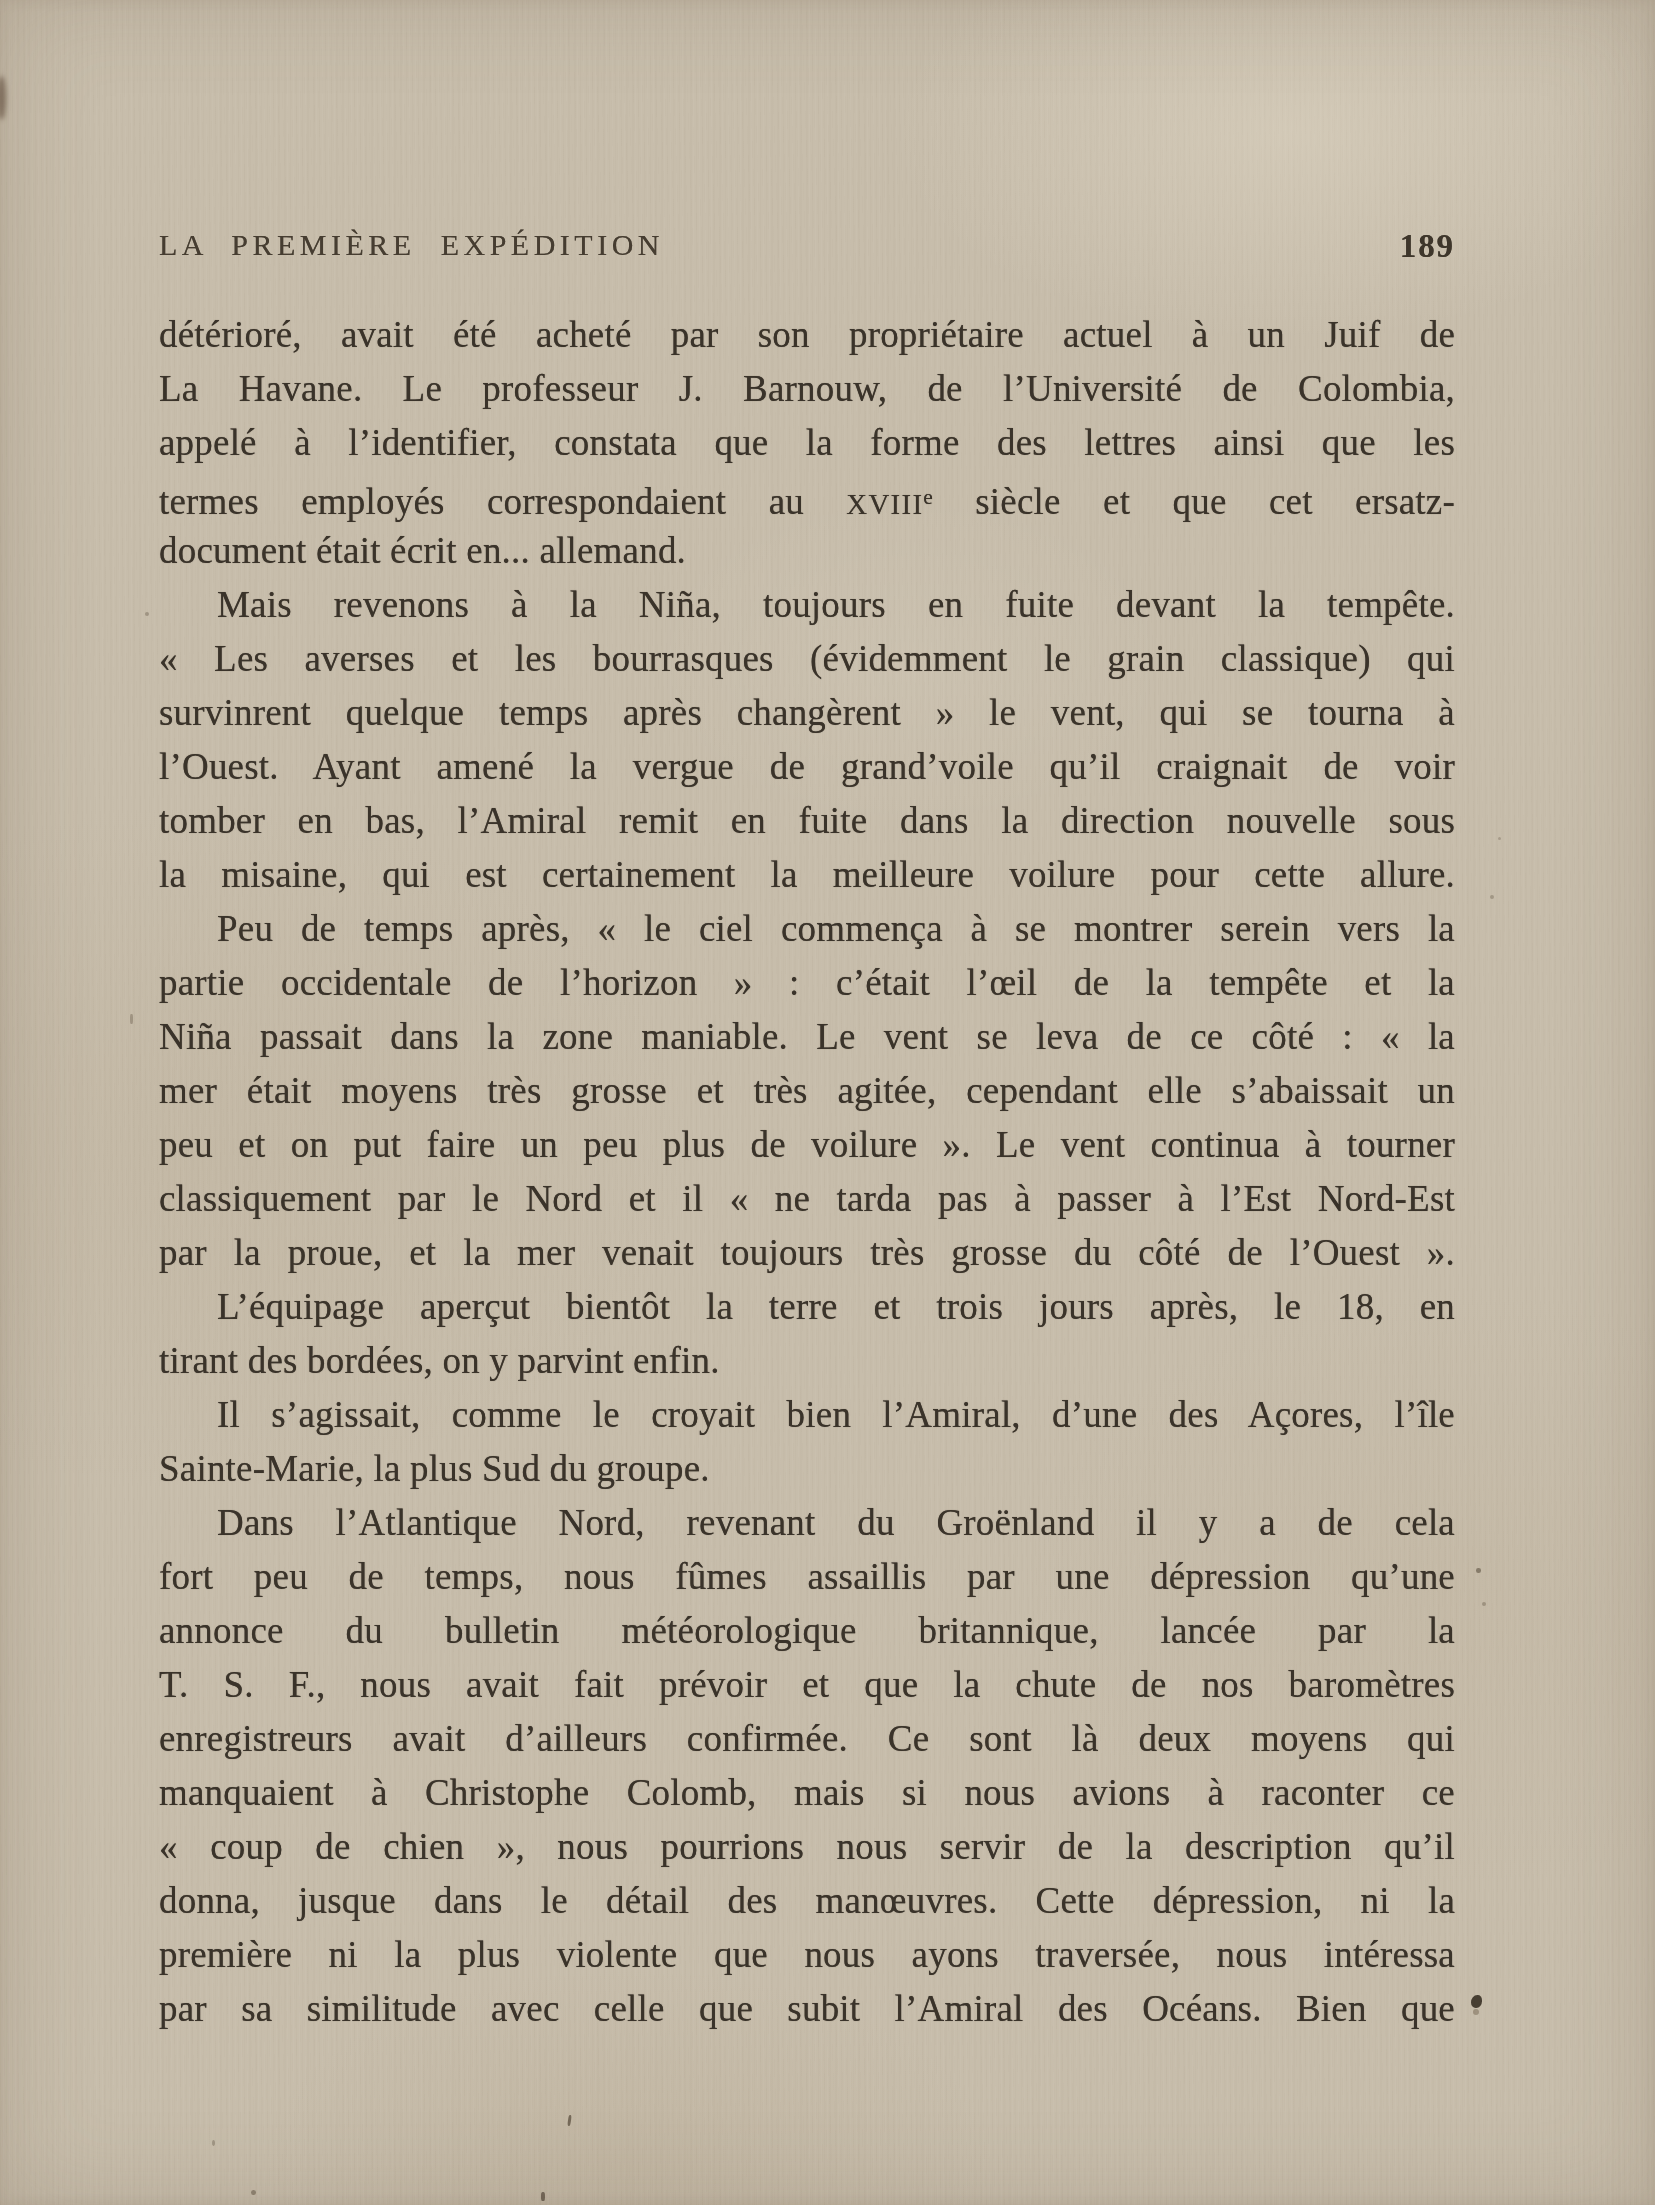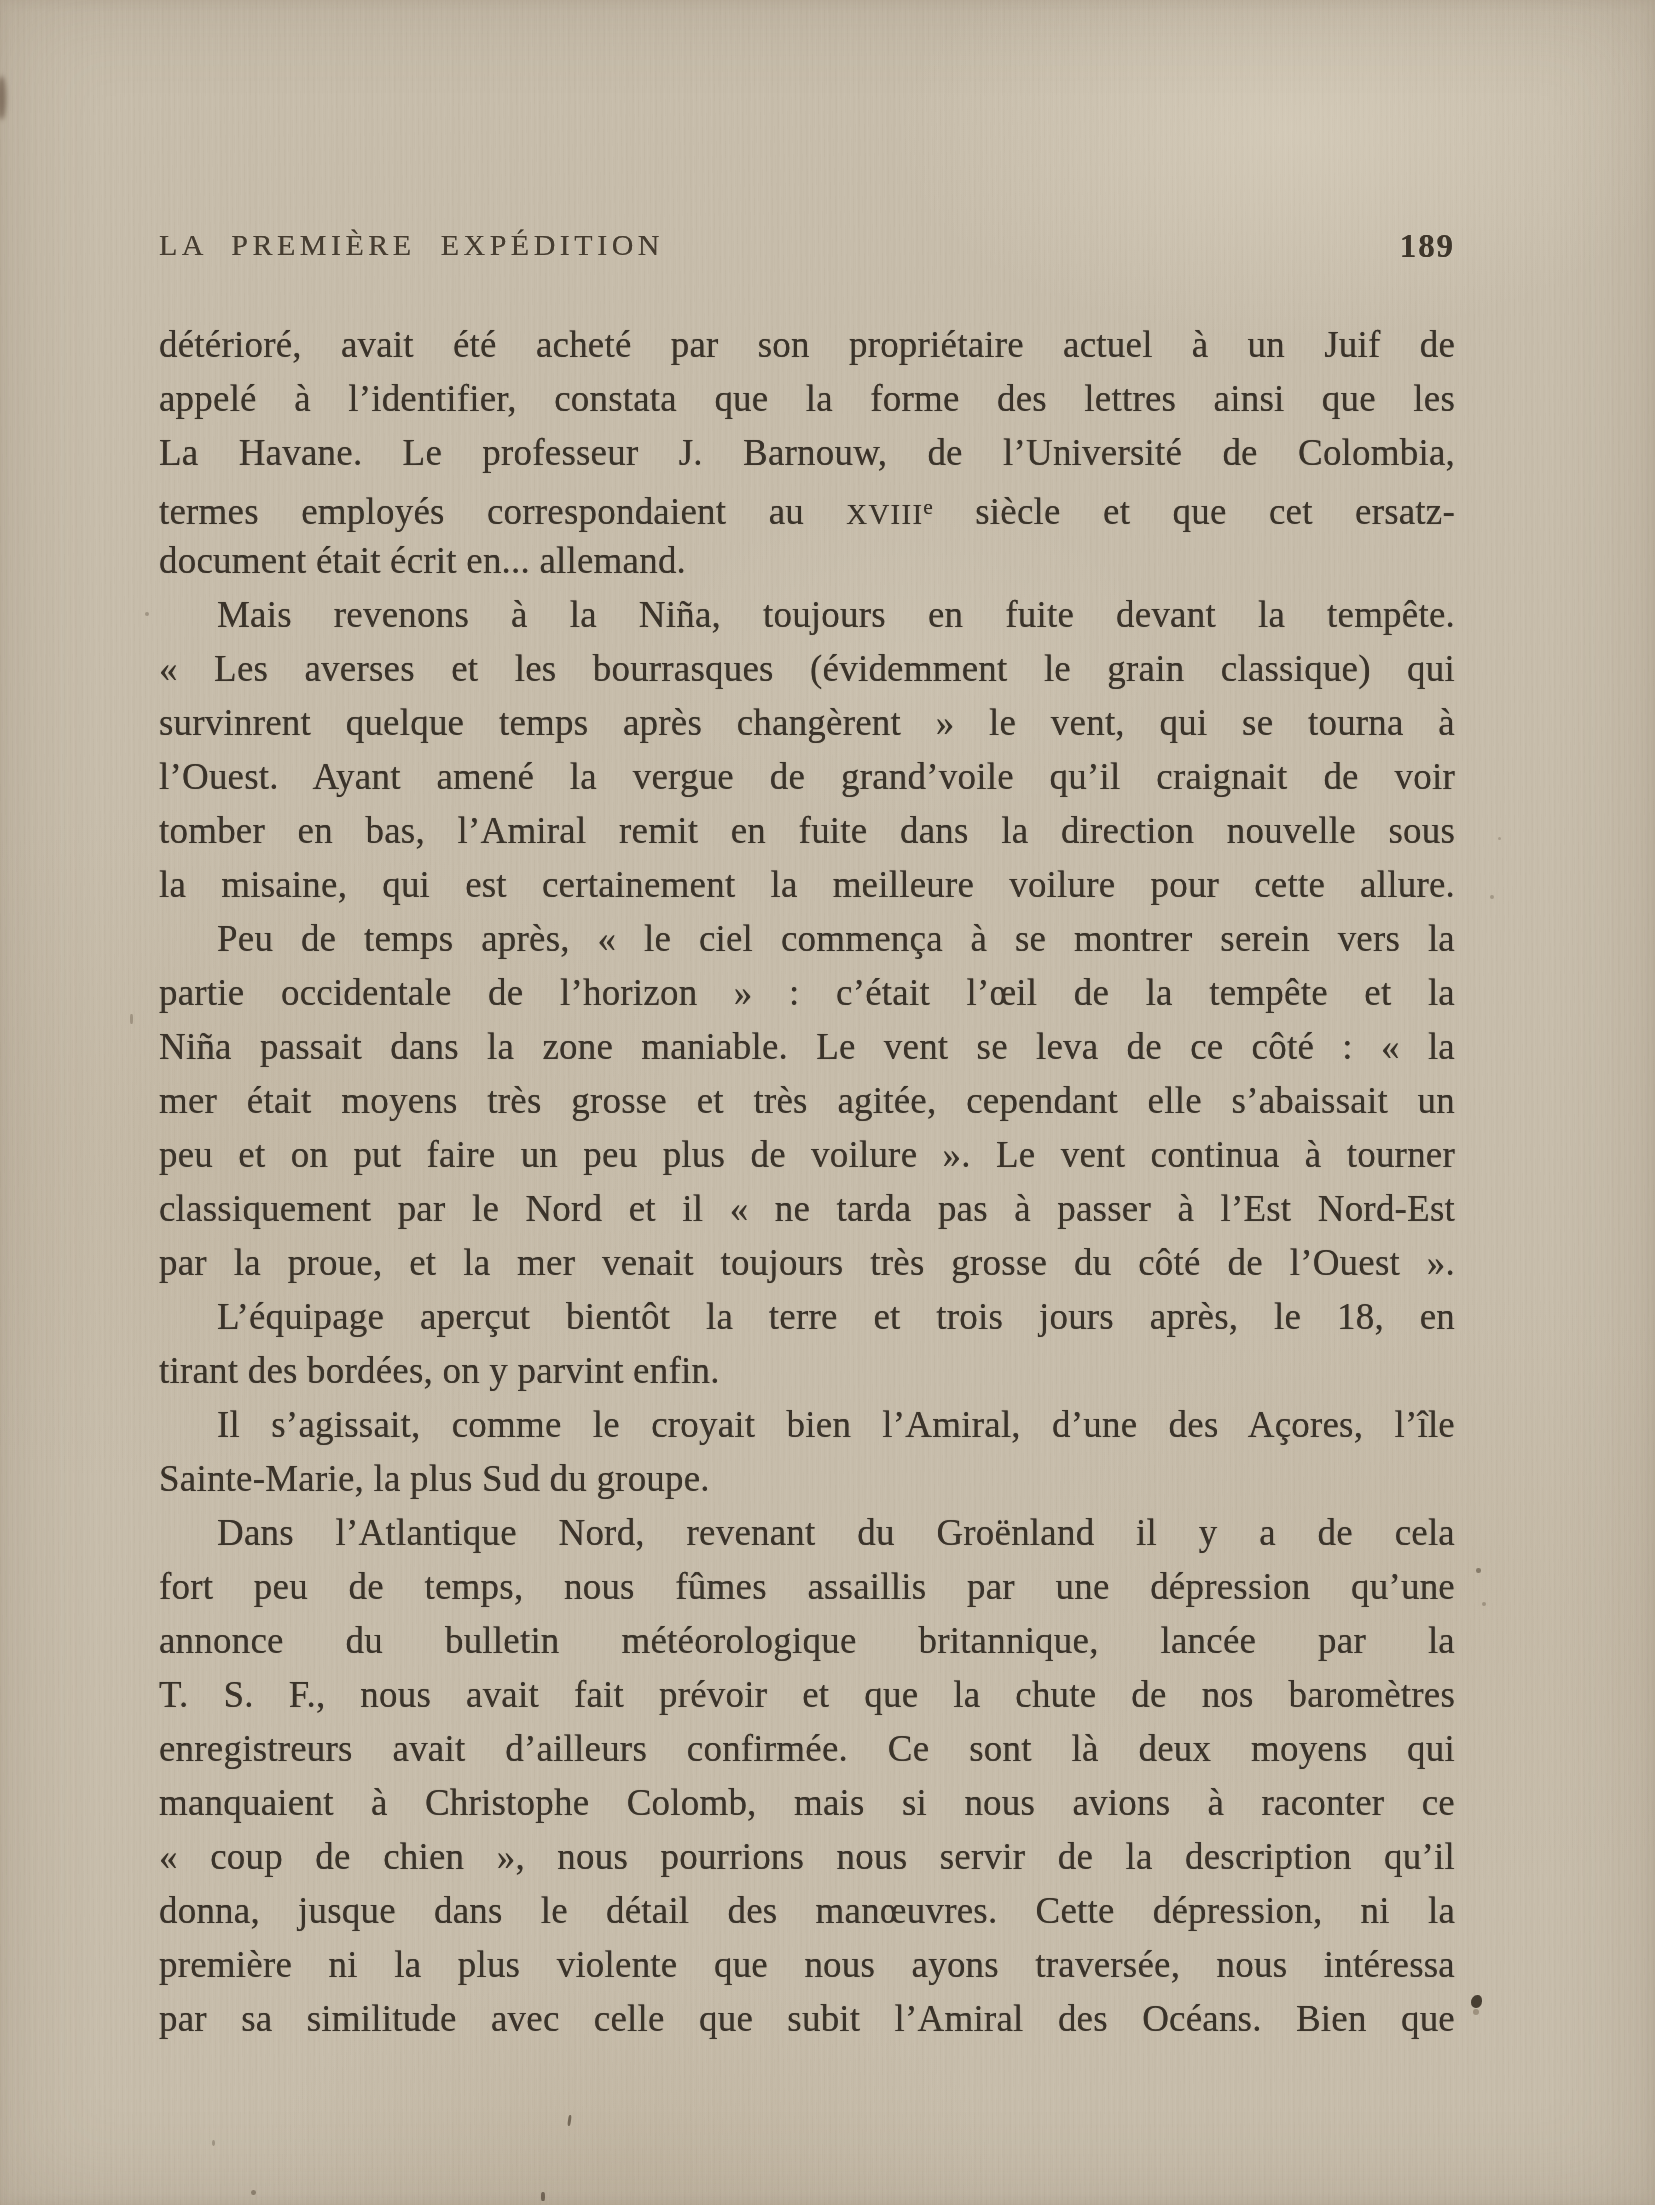--- a/index.html
+++ b/index.html
@@ -29,21 +29,21 @@
     font-size:30px;letter-spacing:4.5px;word-spacing:13px;
     text-shadow:0 0 0.6px rgba(70,61,49,.75);
   }
   .rh-page{
     position:absolute;right:0;top:1.3px;font-size:33px;letter-spacing:1.9px;color:#3e362b;
     font-variant-numeric:oldstyle-nums;font-feature-settings:"onum" 1;
     text-shadow:0 0 0.6px rgba(62,54,43,.75);
     font-weight:bold;
   }
   .text-block{
-    position:absolute;left:159px;top:318px;width:1296px;
+    position:absolute;left:159px;top:308px;width:1296px;
     font-size:37px;line-height:54px;letter-spacing:0.2px;color:#3a332a;
     text-shadow:0 0 0.7px rgba(58,50,40,.8);
   }
   .line{height:54px;overflow:visible;text-align:justify;text-align-last:justify;}
   .line.noj{text-align-last:left;}
   .line.in{text-indent:58px;}
   .i{}
   .sc{font-size:.78em;letter-spacing:1.3px;}
   .sup{font-size:.58em;vertical-align:.48em;letter-spacing:0;}
   .speck{position:absolute;border-radius:50%;pointer-events:none;}
@@ -53,22 +53,22 @@
 
 <div class="page">
 
   <header class="running-header">
     <span class="rh-title">LA PREMIÈRE EXPÉDITION</span>
     <span class="rh-page">189</span>
   </header>
 
   <main class="text-block">
     <div class="line"><span>détérioré, avait été acheté par son propriétaire actuel à un Juif de</span></div>
+    <div class="line"><span>La Havane. Le professeur J. Barnouw, de l’Université de Colombia,</span></div>
     <div class="line"><span>appelé à l’identifier, constata que la forme des lettres ainsi que les</span></div>
-    <div class="line"><span>La Havane. Le professeur J. Barnouw, de l’Université de Colombia,</span></div>
     <div class="line"><span>termes employés correspondaient au </span><span class="sc">XVIII</span><span class="sup">e</span><span> siècle et que cet ersatz-</span></div>
     <div class="line noj"><span>document était écrit en... allemand.</span></div>
     <div class="line in"><span>Mais revenons à la </span><span class="i">Niña,</span><span> toujours en fuite devant la tempête.</span></div>
     <div class="line"><span>« </span><span class="i">Les averses et les bourrasques</span><span> (évidemment le grain classique) </span><span class="i">qui</span></div>
     <div class="line"><span class="i">survinrent quelque temps après changèrent</span><span> » le vent, qui se tourna à</span></div>
     <div class="line"><span>l’Ouest. Ayant amené la vergue de grand’voile qu’il craignait de voir</span></div>
     <div class="line"><span>tomber en bas, l’Amiral remit en fuite dans la direction nouvelle sous</span></div>
     <div class="line"><span>la misaine, qui est certainement la meilleure voilure pour cette allure.</span></div>
     <div class="line in"><span>Peu de temps après, « </span><span class="i">le ciel commença à se montrer serein vers la</span></div>
     <div class="line"><span class="i">partie occidentale de l’horizon</span><span> » : c’était l’œil de la tempête et la</span></div>

